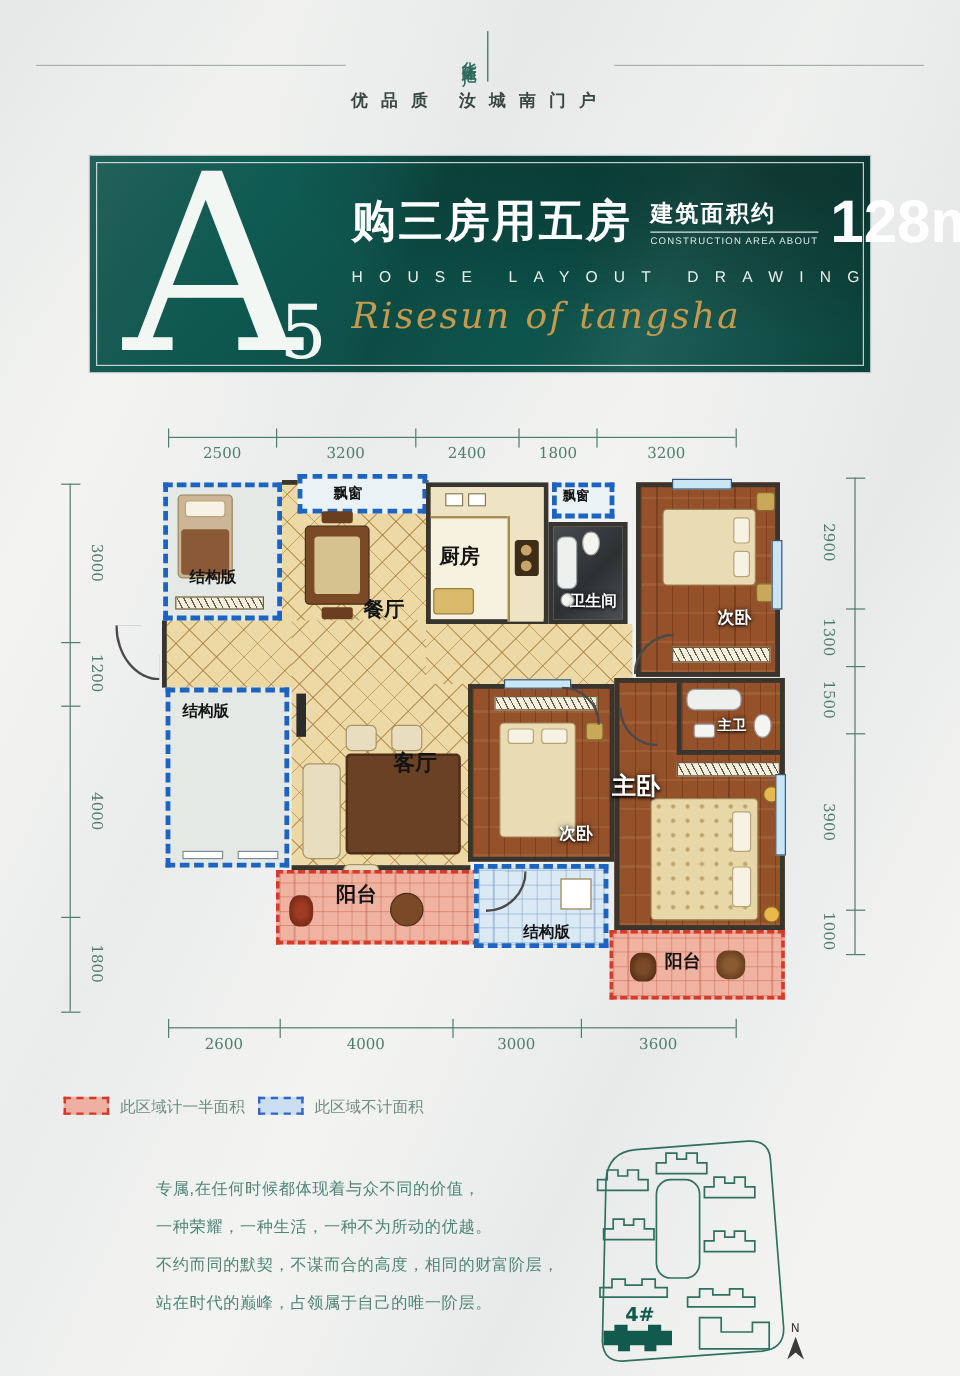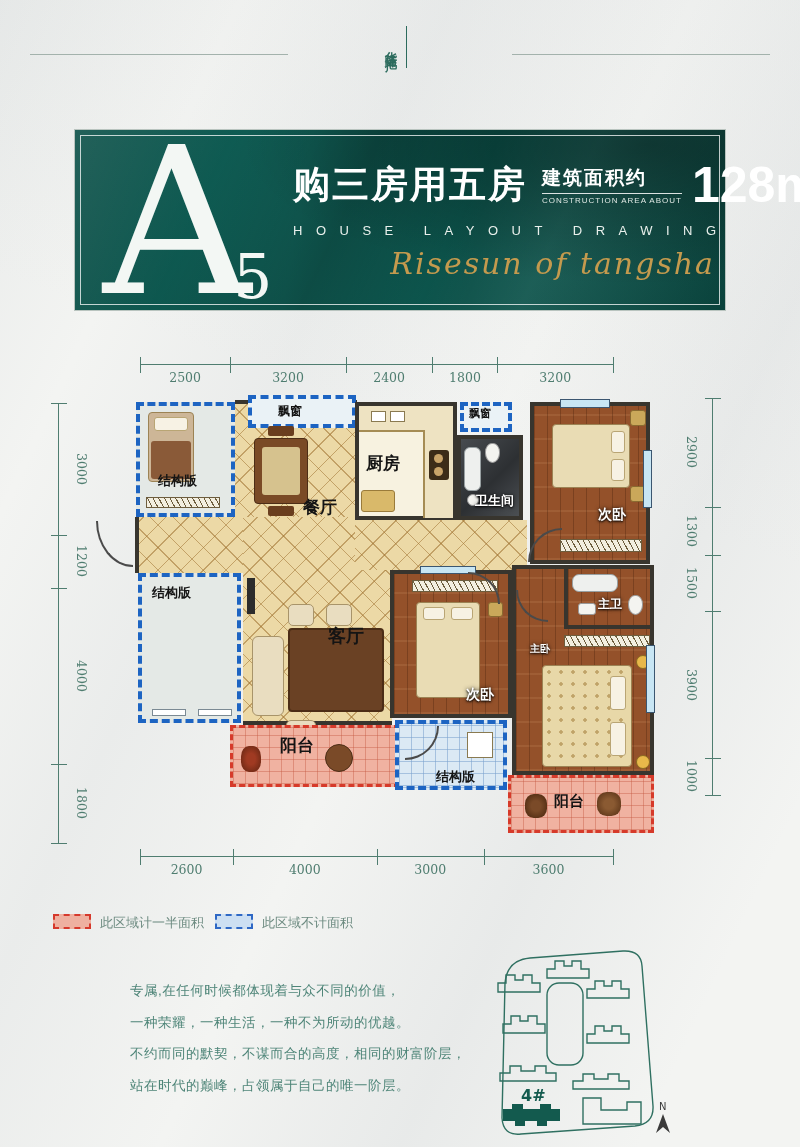--- a/index.html
+++ b/index.html
@@ -34,21 +34,21 @@
   .ban-right{position:absolute;left:218px;top:16px;width:422px;color:#fff}
   .eyebrow{font-size:9px;letter-spacing:13px;color:#a4a562;font-weight:700;margin-left:4px}
   .ban-mainrow{display:flex;align-items:center;margin-top:10px}
   .headline{font-size:37px;font-weight:700;letter-spacing:2px;color:#fff;white-space:nowrap}
   .area-blk{margin-left:13px;padding-left:2px}
   .area-cn{font-size:19px;font-weight:700;letter-spacing:2px;border-bottom:1px solid rgba(255,255,255,.85);padding-bottom:2px;white-space:nowrap}
   .area-en{font-size:8px;letter-spacing:1px;color:#dfe8e4;margin-top:2px;white-space:nowrap}
   .area-val{font-size:50px;font-weight:700;margin-left:10px;letter-spacing:0;white-space:nowrap}
   .subtitle{font-size:13px;letter-spacing:13.5px;color:#e9f0ec;margin-top:9px;white-space:nowrap}
   .scriptline{font-family:"DejaVu Serif","Liberation Serif",serif;font-style:italic;font-size:30px;
-    color:#c49a4e;text-align:right;margin-top:8px;letter-spacing:2px}
+    color:#c49a4e;text-align:left;margin-top:8px;letter-spacing:2px}
 
   
   .dim{position:absolute;color:#4f7d70;font-size:12.5px;font-family:"DejaVu Serif","Liberation Serif",serif}
   .dim.h{border-top:1px solid #4f7d70}
   .dim.h .tick{position:absolute;top:-8px;width:1px;height:16px;background:#4f7d70}
   .dim.h .dlabel{position:absolute;top:5px;transform:translateX(-50%);white-space:nowrap}
   .dim.v{border-left:1px solid #4f7d70}
   .dim.v .tick{position:absolute;left:-8px;height:1px;width:16px;background:#4f7d70}
   .dim.v .dlabel{position:absolute;white-space:nowrap}
   .dim.vl .dlabel{left:22px;transform:translate(-50%,-50%) rotate(90deg)}
@@ -100,20 +100,21 @@
 <body>
 
 <div class="page">
 
   <div class="hline" style="left:30px;top:54px;width:258px"></div>
   <div class="hline" style="left:512px;top:54px;width:258px"></div>
   <div class="logo-wrap">
     <div class="logo-row">
       <div class="brand-vert">华隆地产</div>
     </div>
+    <div class="tagline">优品质 汝城南门户</div>
   </div>
 
   <div class="banner">
     <div class="big-a">A</div>
     <div class="big-a-sub">5</div>
     <div class="ban-right">
       <div class="ban-mainrow">
         <div class="headline">购三房用五房</div>
         <div class="area-blk">
           <div class="area-cn">建筑面积约</div>
@@ -290,21 +291,21 @@
     <span class="rl" style="left:28px;top:82px">结构版</span>
     <span class="rl" style="left:148px;top:13px;font-size:12px">飘窗</span>
     <span class="rl big" style="left:236px;top:62px">厨房</span>
     <span class="rl" style="left:339px;top:16px;font-size:11px">飘窗</span>
     <span class="rl light" style="left:345px;top:102px;font-size:13px">卫生间</span>
     <span class="rl big" style="left:173px;top:106px">餐厅</span>
     <span class="rl light" style="left:468px;top:116px;font-size:14px">次卧</span>
     <span class="rl big" style="left:198px;top:234px;font-size:18px">客厅</span>
     <span class="rl" style="left:22px;top:194px">结构版</span>
     <span class="rl light" style="left:336px;top:296px;font-size:14px">次卧</span>
-    <span class="rl light" style="left:400px;top:252px;font-size:10px">主卧</span>
+    <span class="rl light" style="left:380px;top:252px;font-size:20px">主卧</span>
     <span class="rl light" style="left:468px;top:206px;font-size:12px">主卫</span>
     <span class="rl big" style="left:150px;top:344px">阳台</span>
     <span class="rl" style="left:306px;top:378px">结构版</span>
     <span class="rl big" style="left:424px;top:402px;font-size:15px">阳台</span>
   </div>
 
   <div class="legend-swatch" style="left:53px;top:914px;background:#eeb0a0;border:2px dashed #d5392c"></div>
   <div class="legend-txt" style="left:100px;top:914px">此区域计一半面积</div>
   <div class="legend-swatch" style="left:215px;top:914px;background:#ccdff2;border:2px dashed #2e68c5"></div>
   <div class="legend-txt" style="left:262px;top:914px">此区域不计面积</div>

